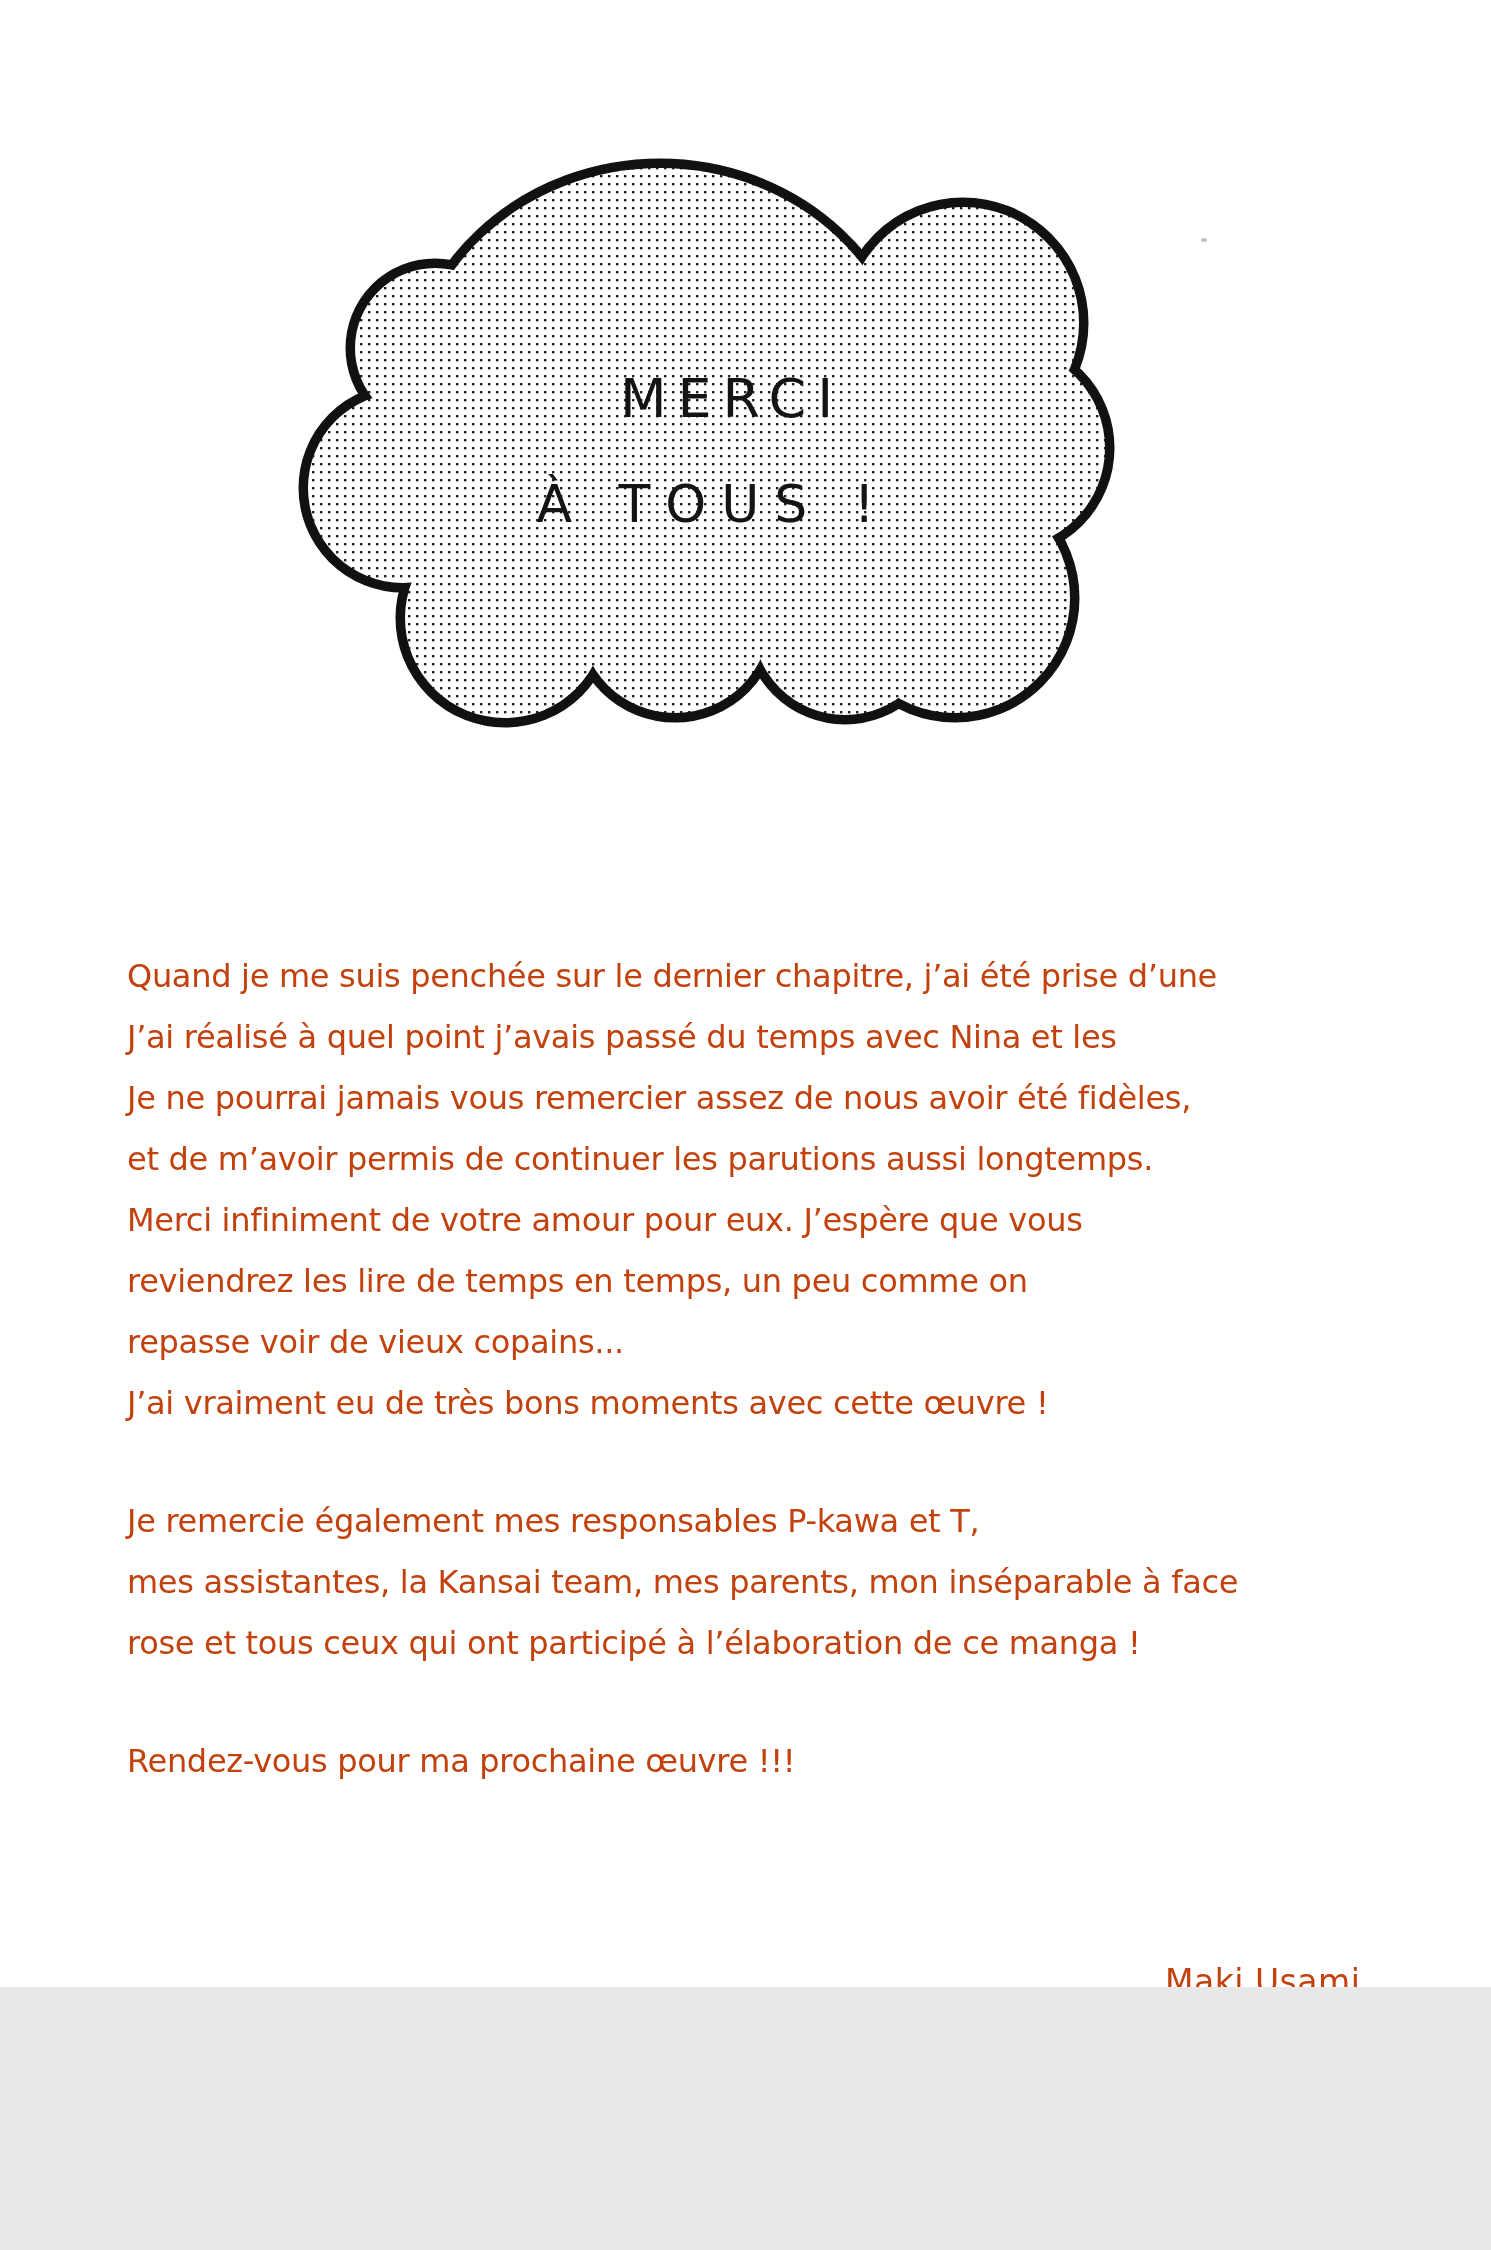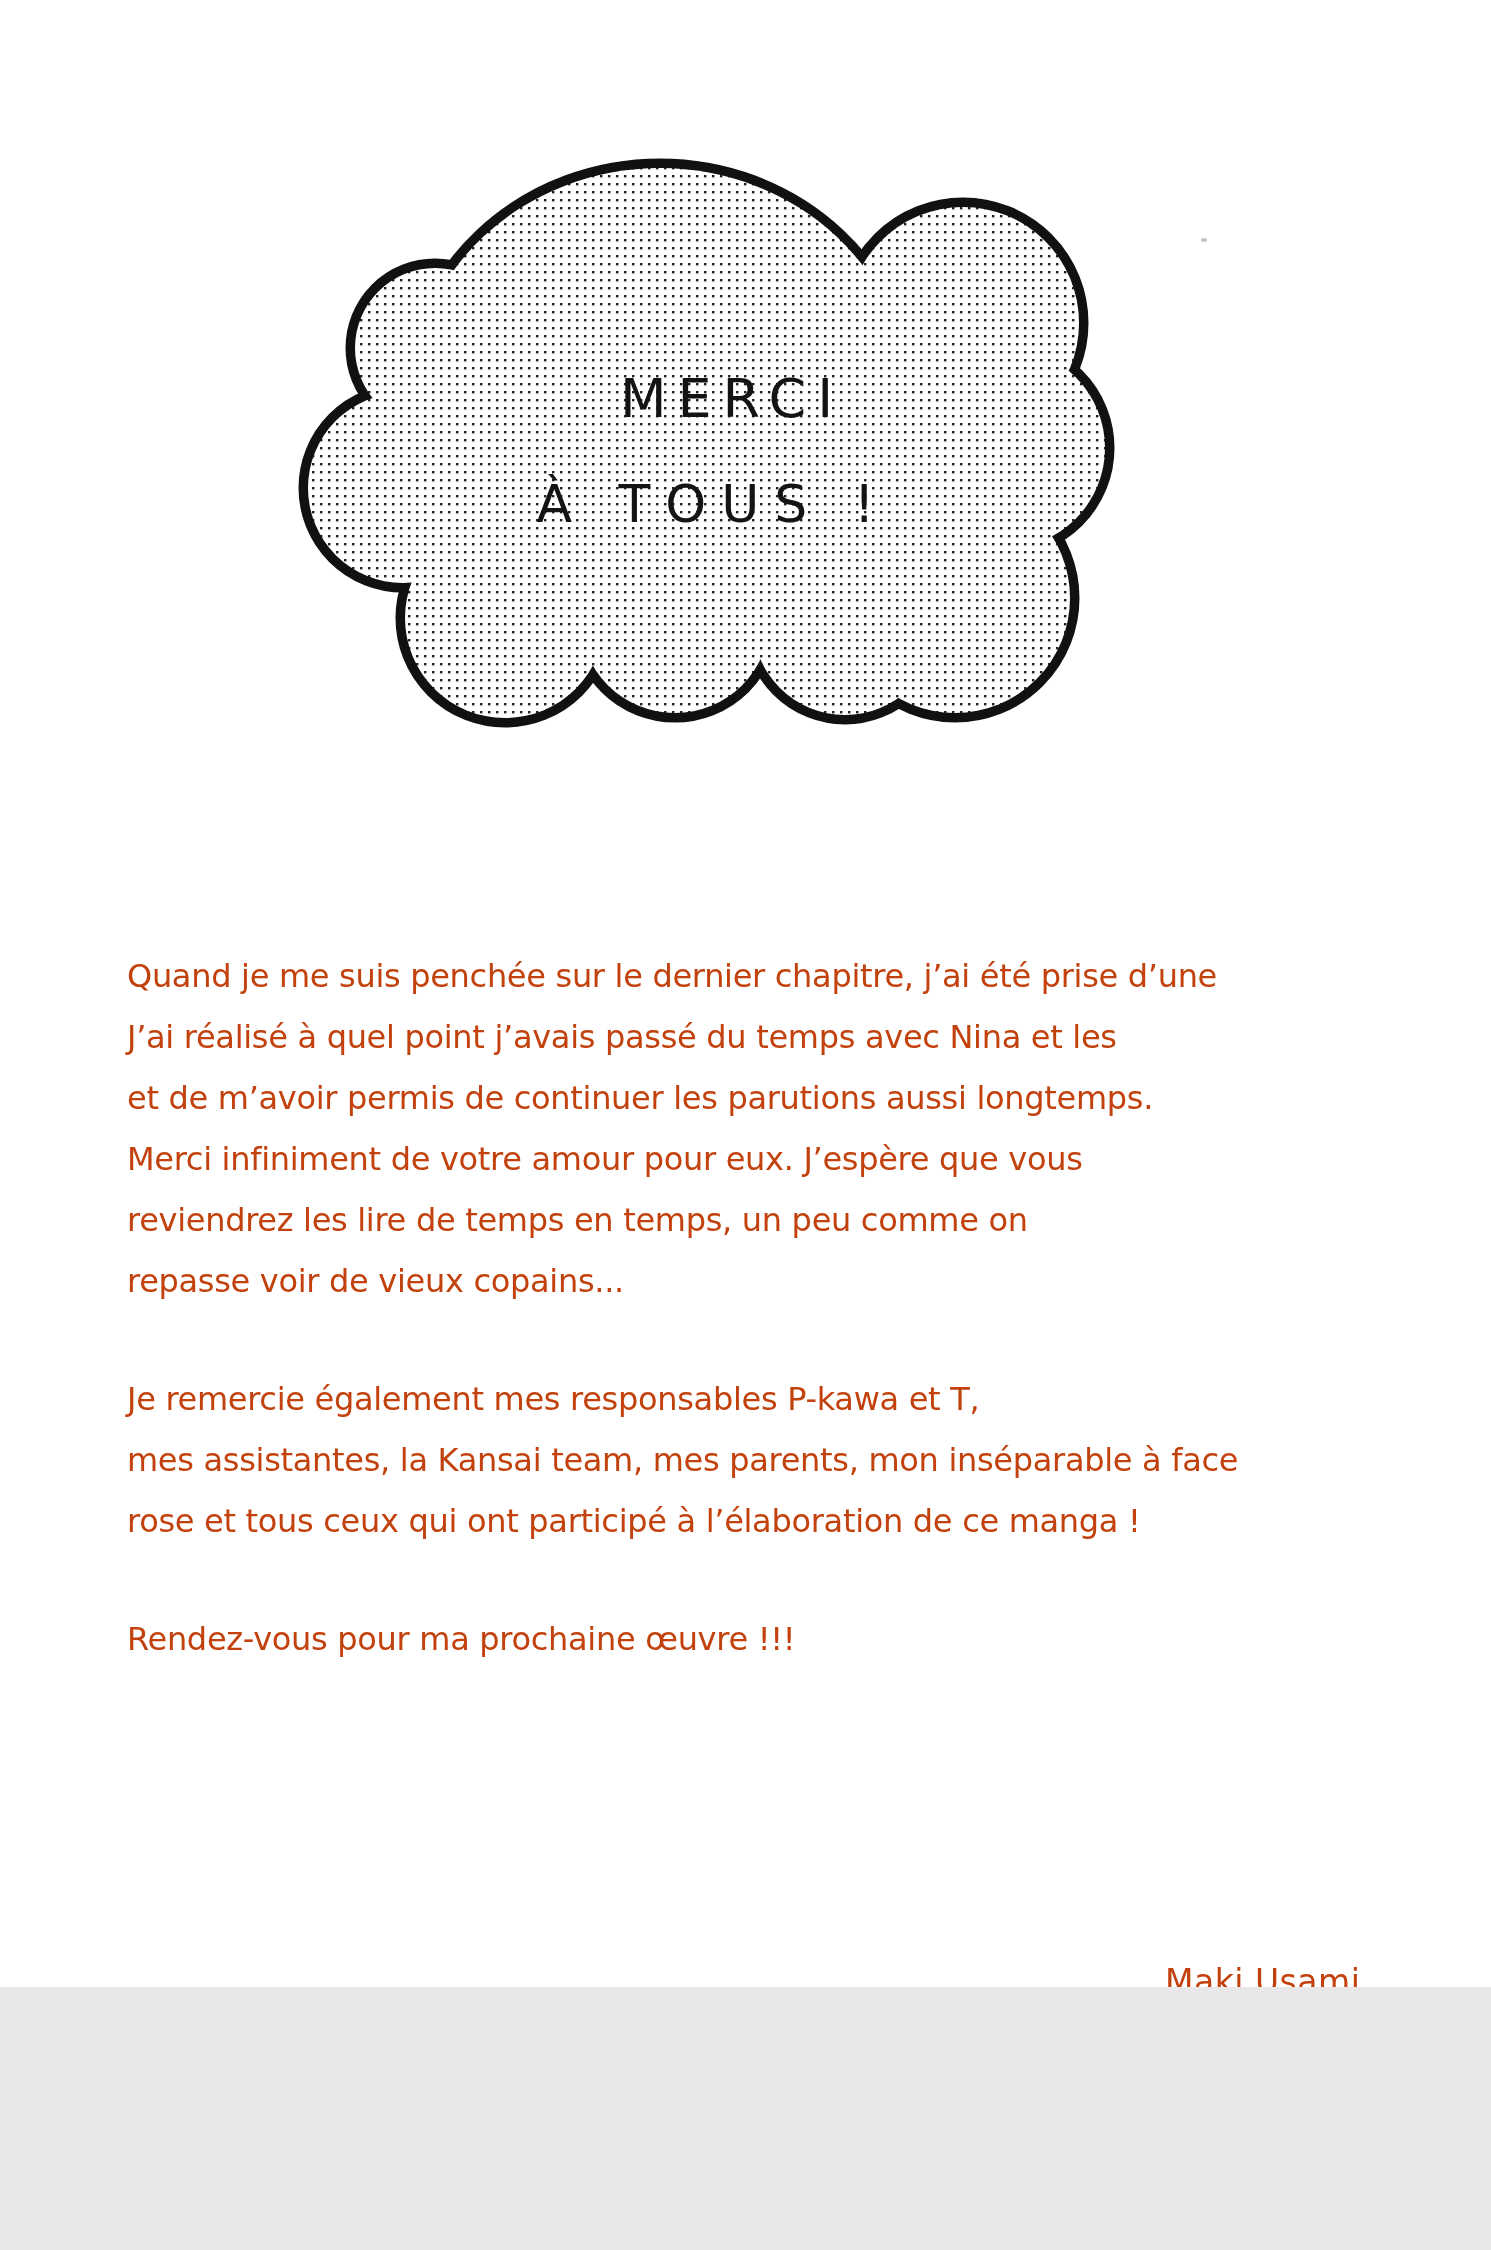--- a/index.html
+++ b/index.html
@@ -69,24 +69,26 @@
     </g>
     <text class="cloud-text" x="447" y="269" text-anchor="middle" font-size="54" letter-spacing="11">MERCI</text>
     <text class="cloud-text" x="428" y="374" text-anchor="middle" font-size="52" letter-spacing="15">À TOUS !</text>
   </svg>
 
   <div class="ink-speck"></div>
 
   <div class="text-block">
     <p class="line">Quand je me suis penchée sur le dernier chapitre, j’ai été prise d’une</p>
     <p class="line">J’ai réalisé à quel point j’avais passé du temps avec Nina et les</p>
+    <p class="line">Je ne pourrai jamais vous remercier assez de nous avoir été fidèles,</p>
     <p class="line">et de m’avoir permis de continuer les parutions aussi longtemps.</p>
     <p class="line">Merci infiniment de votre amour pour eux. J’espère que vous</p>
     <p class="line">reviendrez les lire de temps en temps, un peu comme on</p>
     <p class="line">repasse voir de vieux copains...</p>
+    <p class="line">J’ai vraiment eu de très bons moments avec cette œuvre !</p>
 
     <div class="para-gap"></div>
 
     <p class="line">Je remercie également mes responsables P-kawa et T,</p>
     <p class="line">mes assistantes, la Kansai team, mes parents, mon inséparable à face</p>
     <p class="line">rose et tous ceux qui ont participé à l’élaboration de ce manga !</p>
 
     <div class="para-gap"></div>
 
     <p class="line">Rendez-vous pour ma prochaine œuvre !!!</p>

